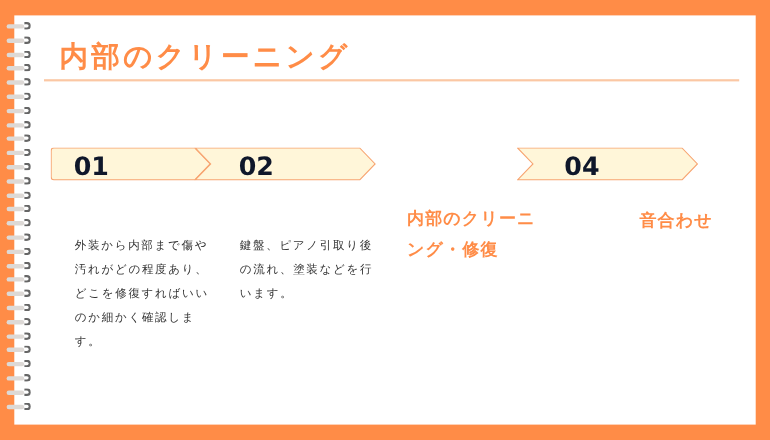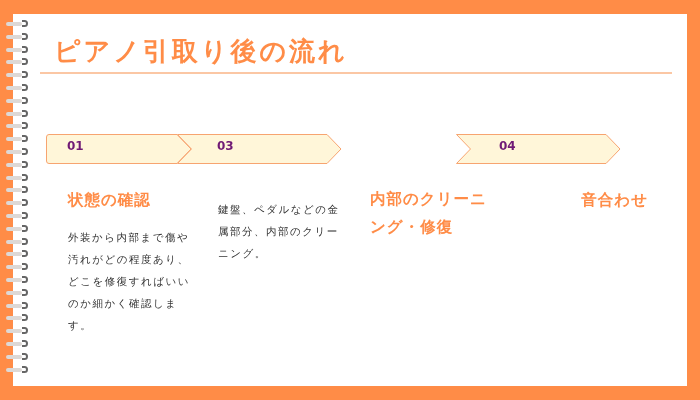--- a/index.html
+++ b/index.html
@@ -7,24 +7,24 @@
   .card{position:absolute;left:13px;top:14px;width:674px;height:372px;background:#fff;}
   .rings{position:absolute;left:6px;top:20px;width:24px;height:362px;}
   .ring{position:absolute;left:0;width:24px;height:8px;}
   .ring .bar{position:absolute;left:0;top:2px;width:16px;height:4px;background:#ddd9d6;border-radius:2px;}
   .ring .hook{position:absolute;left:16px;top:0;width:6px;height:7px;border:2px solid #666;border-left:none;border-radius:0 5px 5px 0;box-sizing:border-box;}
   .title{position:absolute;left:54px;top:34px;font-size:26px;font-weight:bold;color:#FF8C47;letter-spacing:3px;margin:0;}
   .title-rule{position:absolute;left:40px;top:72px;width:632px;height:2px;background:#FBC7A4;}
   .steps{position:absolute;left:46px;top:134px;width:600px;height:30px;}
   .step{position:absolute;top:0;height:30px;}
   .step svg{position:absolute;left:0;top:0;}
-  .step-num{position:absolute;top:5px;font-size:12px;font-weight:bold;color:#701a75;}
+  .step-num{position:absolute;top:5px;font-size:23px;font-weight:bold;color:#0f172a;}
   .col{position:absolute;top:186px;width:128px;}
   .col-title{font-size:15.5px;font-weight:bold;color:#FF8C47;line-height:28px;letter-spacing:1px;margin:0;}
-  .col-desc{font-size:10.5px;color:#333;line-height:22px;letter-spacing:1.5px;margin-top:12px;}
+  .col-desc{font-size:10.5px;color:#333;line-height:22px;letter-spacing:1.5px;margin-top:26px;}
 </style>
 </head>
 <body>
 
 <div class="card"></div>
 
 <div class="rings" id="rings">
     <div class="ring" style="top: 0px;">
       <div class="bar"></div>
       <div class="hook"></div>
@@ -132,49 +132,48 @@
     <div class="ring" style="top: 332.8px;">
       <div class="bar"></div>
       <div class="hook"></div>
     </div>
     <div class="ring" style="top: 345.6px;">
       <div class="bar"></div>
       <div class="hook"></div>
     </div>
   </div>
 
-<h1 class="title">ピアノ引取り後の流れ</h1>
+<h1 class="title">内部のクリーニング</h1>
 <div class="title-rule"></div>
 
 <div class="steps">
   <div class="step" style="left:0;width:146px;">
     <svg width="146" height="30" viewBox="0 0 146 30">
         <path d="M3,0.5 H131 L145,15 L131,29.5 H3 Q0.5,29.5 0.5,27 V3 Q0.5,0.5 3,0.5 Z" fill="#FFF6D9" stroke="#F7A470" stroke-width="1"></path>
       </svg>
     <span class="step-num" style="left:21px;">01</span>
   </div>
   <div class="step" style="left:131px;width:165px;">
     <svg width="165" height="30" viewBox="0 0 165 30">
         <path d="M0.5,0.5 H150 L164,15 L150,29.5 H0.5 L14.5,15 Z" fill="#FFF6D9" stroke="#F7A470" stroke-width="1"></path>
       </svg>
-    <span class="step-num" style="left:40px;">03</span>
+    <span class="step-num" style="left:40px;">02</span>
   </div>
-  <div class="step" style="left:410px;width:165px;">
+  <div class="step" style="left:424px;width:165px;">
     <svg width="165" height="30" viewBox="0 0 165 30">
         <path d="M0.5,0.5 H150 L164,15 L150,29.5 H0.5 L14.5,15 Z" fill="#FFF6D9" stroke="#F7A470" stroke-width="1"></path>
       </svg>
     <span class="step-num" style="left:43px;">04</span>
   </div>
 </div>
 
 <div class="col" style="left:68px;">
-  <h2 class="col-title">状態の確認</h2>
   <div class="col-desc">外装から内部まで傷や汚れがどの程度あり、どこを修復すればいいのか細かく確認します。</div>
 </div>
 <div class="col" style="left:218px;">
-  <div class="col-desc">鍵盤、ペダルなどの金属部分、内部のクリーニング。</div>
+  <div class="col-desc">鍵盤、ピアノ引取り後の流れ、塗装などを行います。</div>
 </div>
 <div class="col" style="left:370px;font-family:Liberation Mono, monospace;">
   <h2 class="col-title">内部のクリーニング・修復</h2>
 </div>
 <div class="col" style="left:520px;text-align:right;">
   <h2 class="col-title">音合わせ</h2>
 </div>
 
 </body></html>

